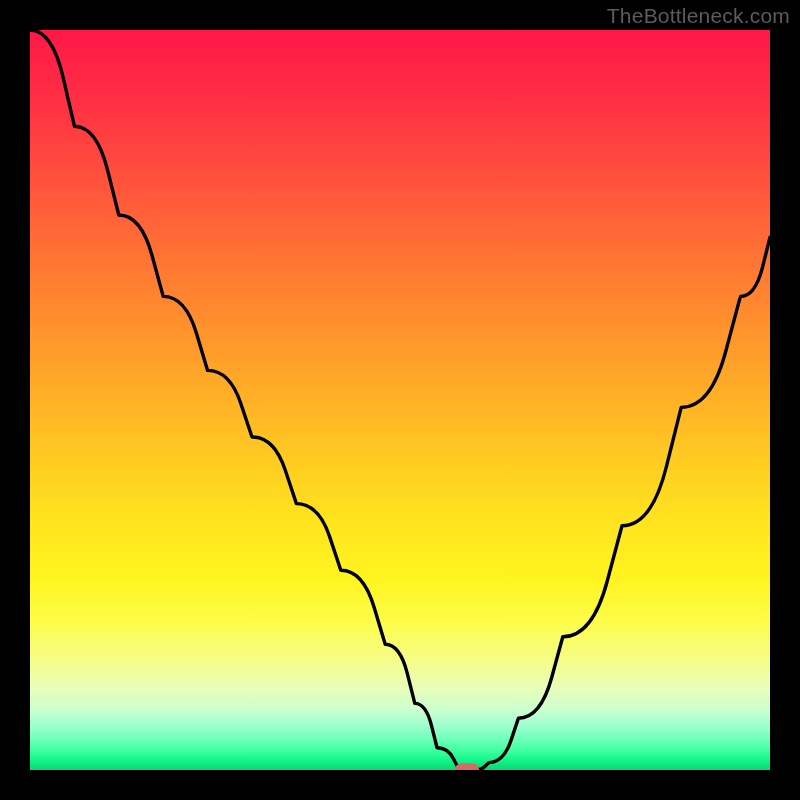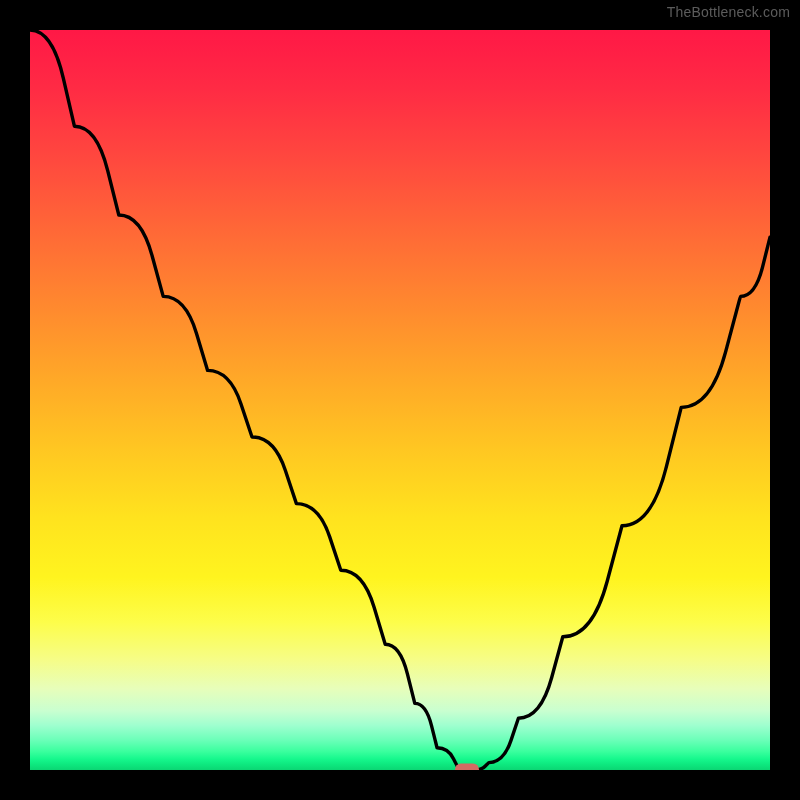--- a/index.html
+++ b/index.html
@@ -15,21 +15,21 @@
     position: relative;
     width: 800px;
     height: 800px;
     background: #000;
   }
   .watermark {
     position: absolute;
     top: 4px;
     right: 10px;
     color: #5c5c5c;
-    font-size: 14px;
+    font-size: 21px;
     font-weight: 500;
     letter-spacing: 0.2px;
     z-index: 10;
     user-select: none;
   }
   .plot-area {
     position: absolute;
     left: 30px;
     top: 30px;
     width: 740px;

